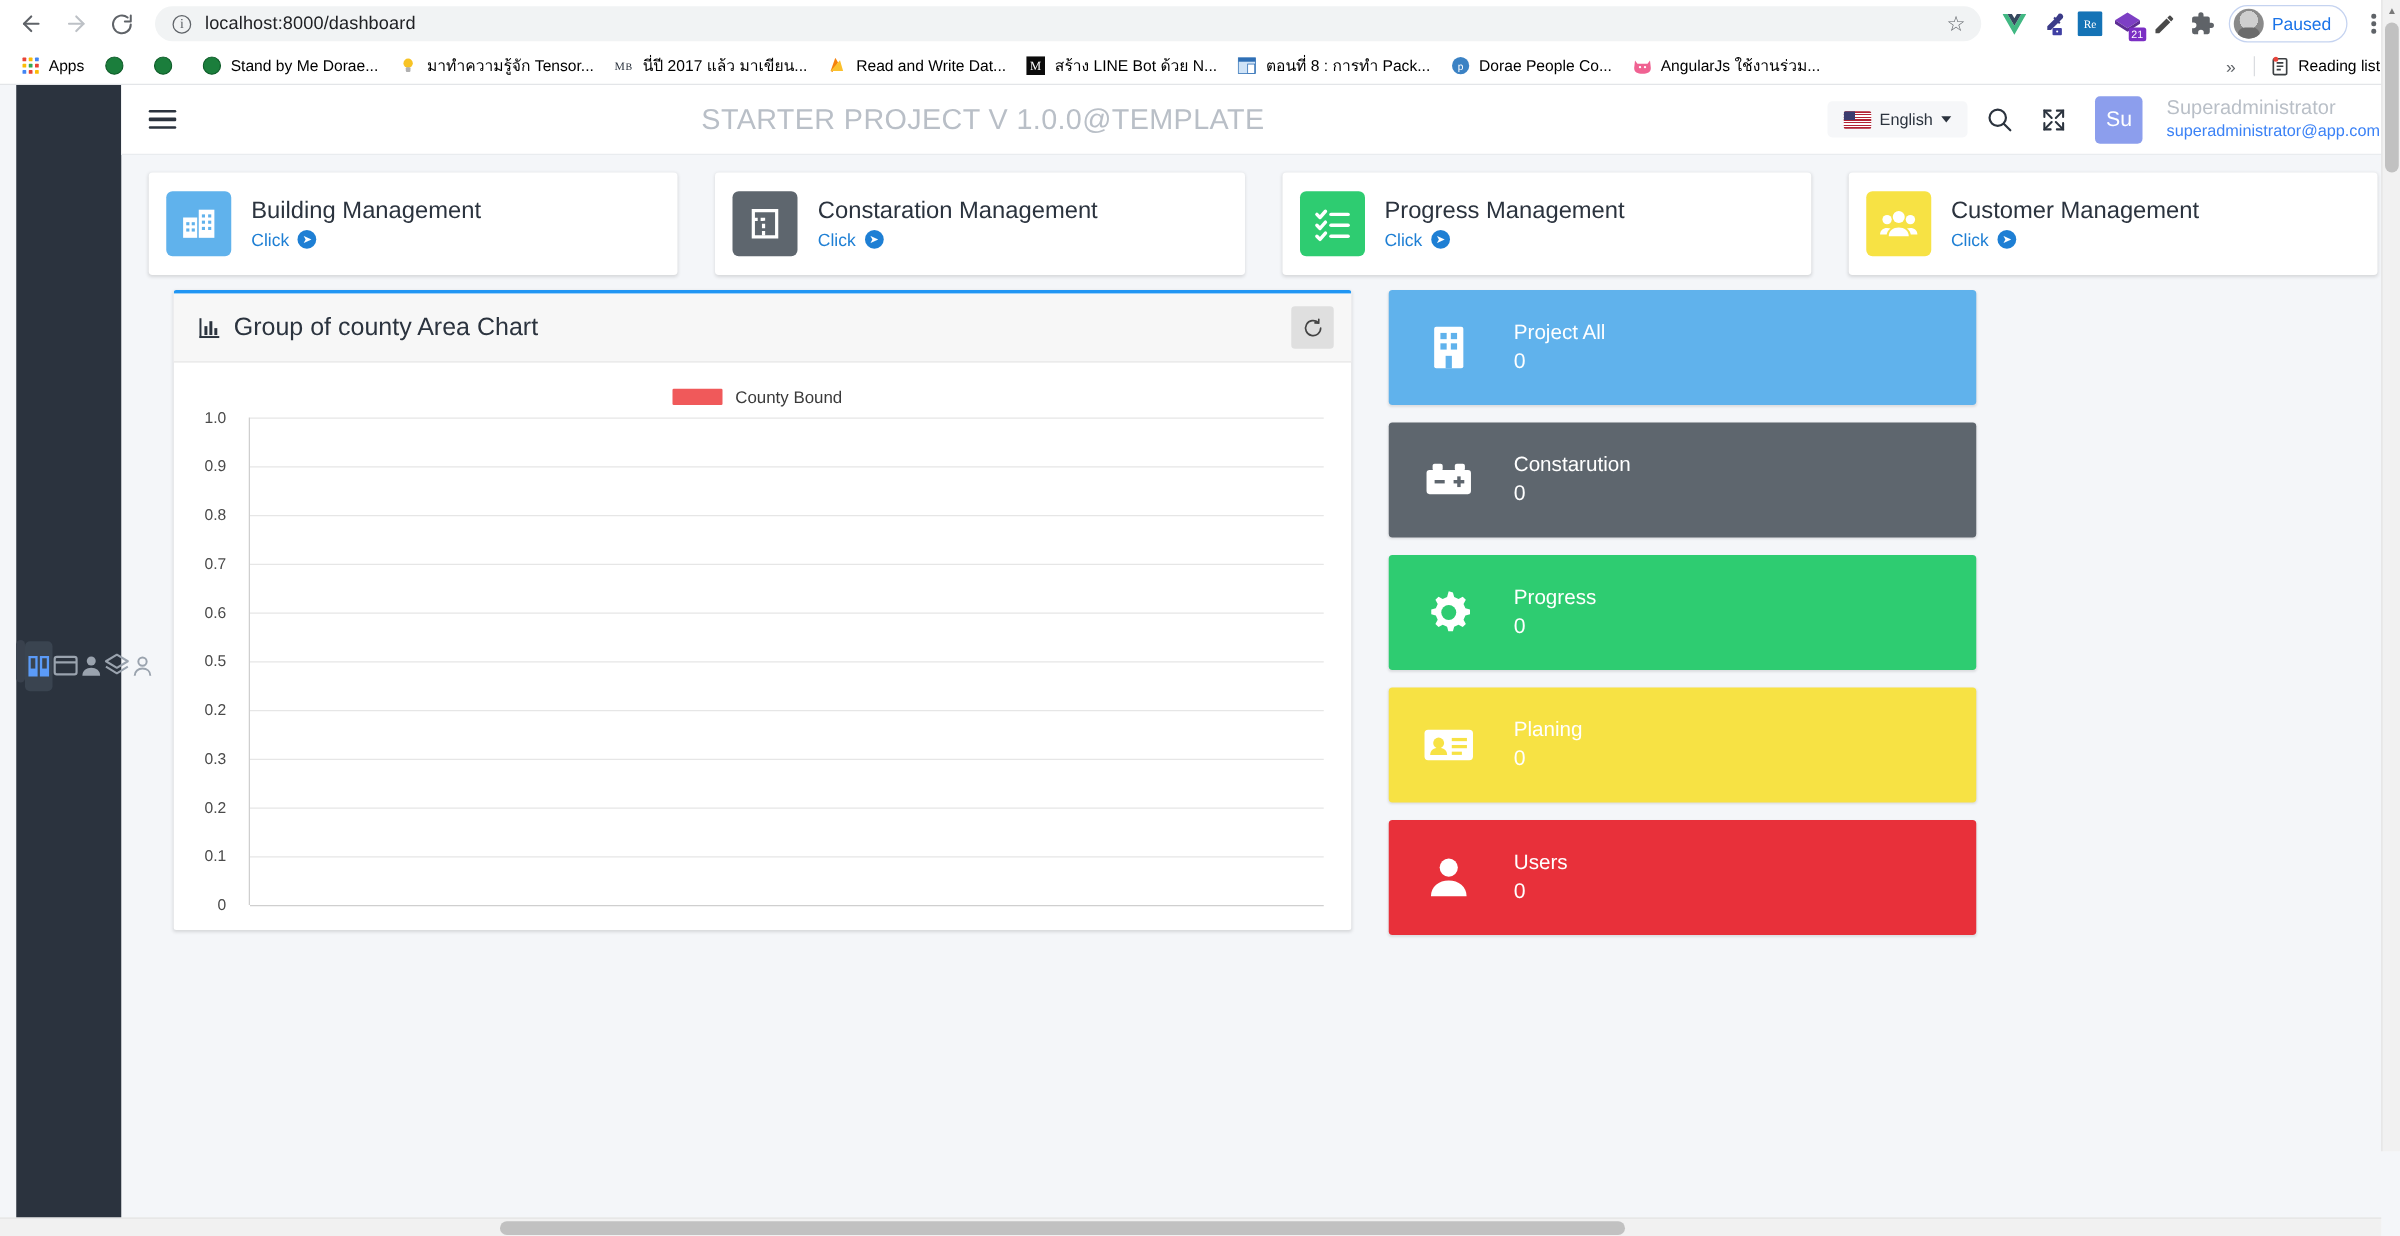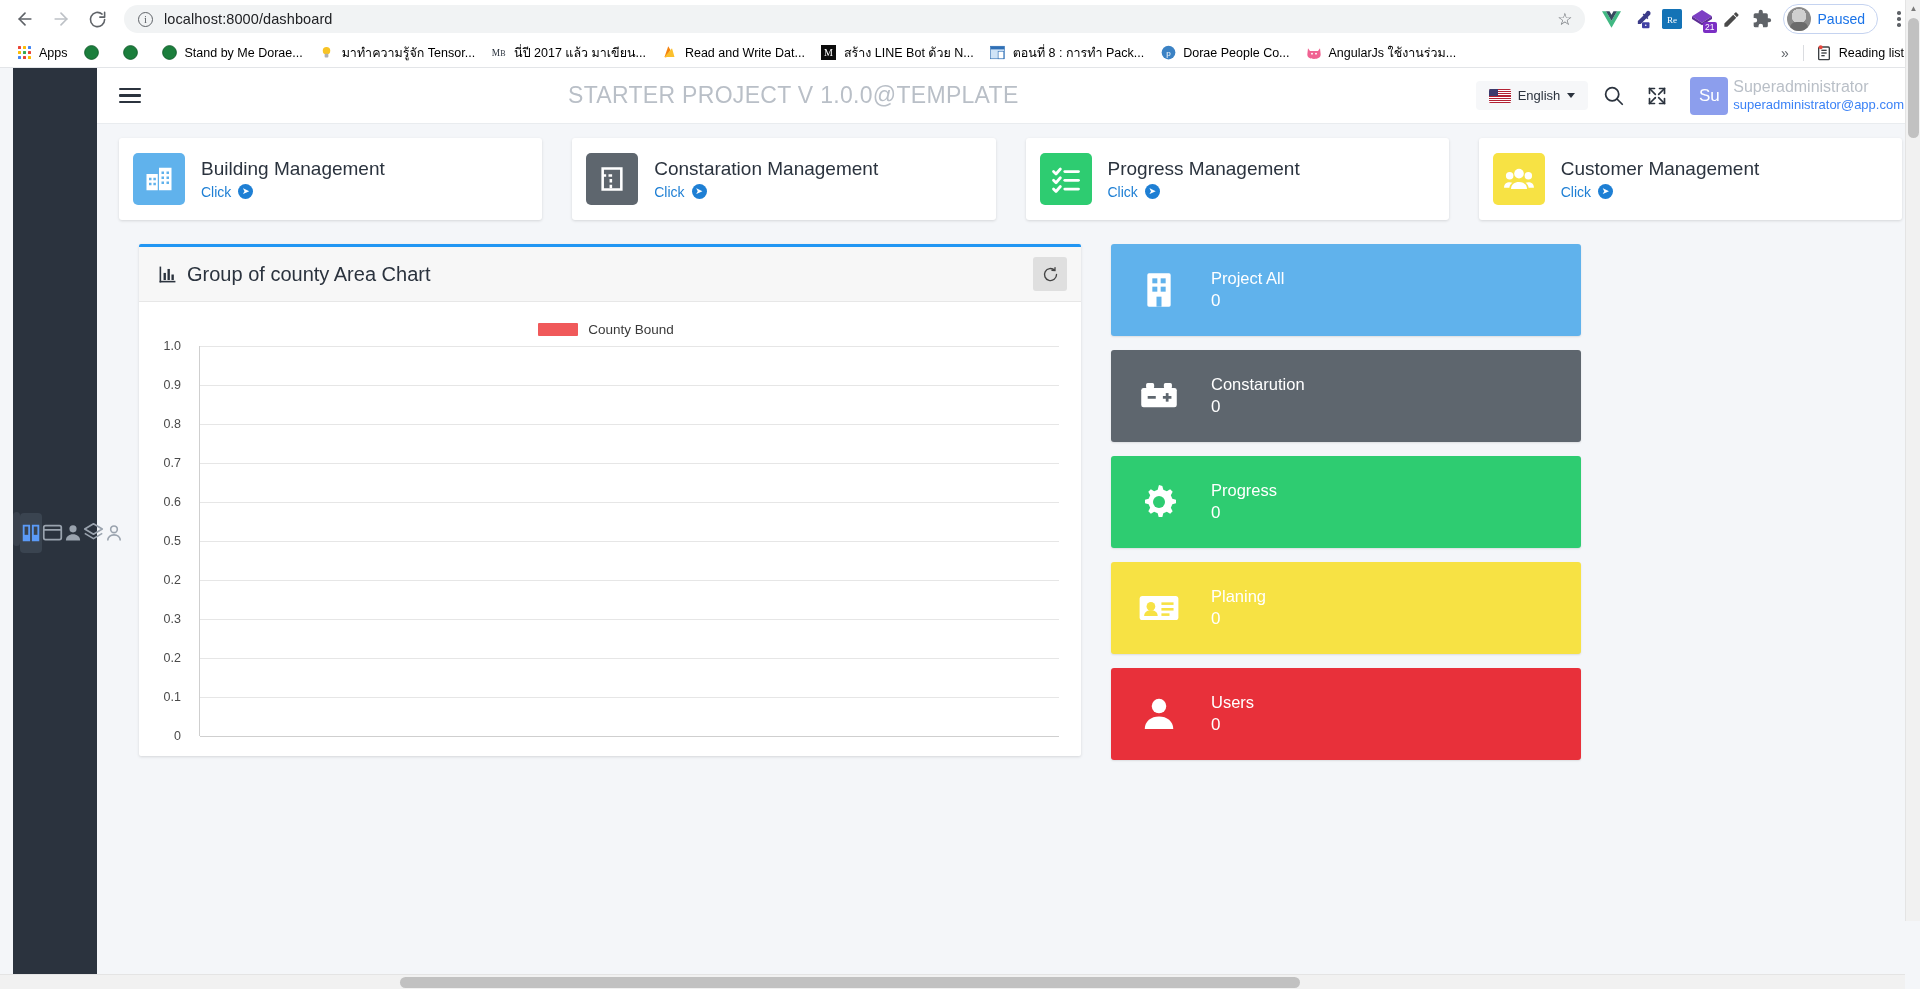--- a/index.html
+++ b/index.html
@@ -119,32 +119,32 @@
   }
   .lang-btn {
     display:flex; align-items:center; gap:7px; background:#f6f7f9;
     padding: 7px 13px; border-radius:4px; font-size:13px; color:#2b333e;
   }
   .flag { width:22px;height:14px;border-radius:1.5px;overflow:hidden;position:relative;flex:none;
           background: repeating-linear-gradient(#b22234 0 1.08px,#fff 1.08px 2.16px); }
   .flag::after{content:"";position:absolute;left:0;top:0;width:9.5px;height:7.6px;background:#3c3b6e;}
   .caret { width:0;height:0;border-left:4.5px solid transparent;border-right:4.5px solid transparent;border-top:5px solid #2b333e;}
   .top-ico { width:38px;height:38px;display:flex;align-items:center;justify-content:center;color:#2b333e; margin-left:6px;}
-  .user-box { display:flex; align-items:center; gap:5px; margin-left:14px; }
+  .user-box { display:flex; align-items:center; gap:19px; margin-left:14px; }
   .user-ava {
     width:38px;height:38px;border-radius:4px;background:#8c9eed;color:#fff;
     display:flex;align-items:center;justify-content:center;font-size:17px;flex:none;
   }
   .user-name { font-size:16px;color:#b9bfc7;line-height:1.25; }
   .user-mail { font-size:13px;color:#3b82f6;line-height:1.25; }
 
   
   .content { flex:1; overflow:hidden; padding: 14px 18px 0 22px; position:relative; }
 
-  .cards-row { display:flex; gap:30px; margin-bottom: 24px; }
+  .cards-row { display:flex; gap:30px; margin-bottom: 12px; }
   .qcard {
     flex:1; background:#fff; border-radius:3px; box-shadow:0 1px 3px rgba(0,0,0,.13);
     height: 82px; display:flex; align-items:center; padding: 0 14px; gap:16px;
   }
   .qicon {
     width:52px;height:52px;border-radius:5px;flex:none;
     display:flex;align-items:center;justify-content:center;color:#fff;
   }
   .qtitle { font-size:19px; color:#2b333e; line-height:1.2; margin-bottom:3px;}
   .qclick { font-size:14px; color:#1e7fd4; display:flex; align-items:center; gap:7px;}

